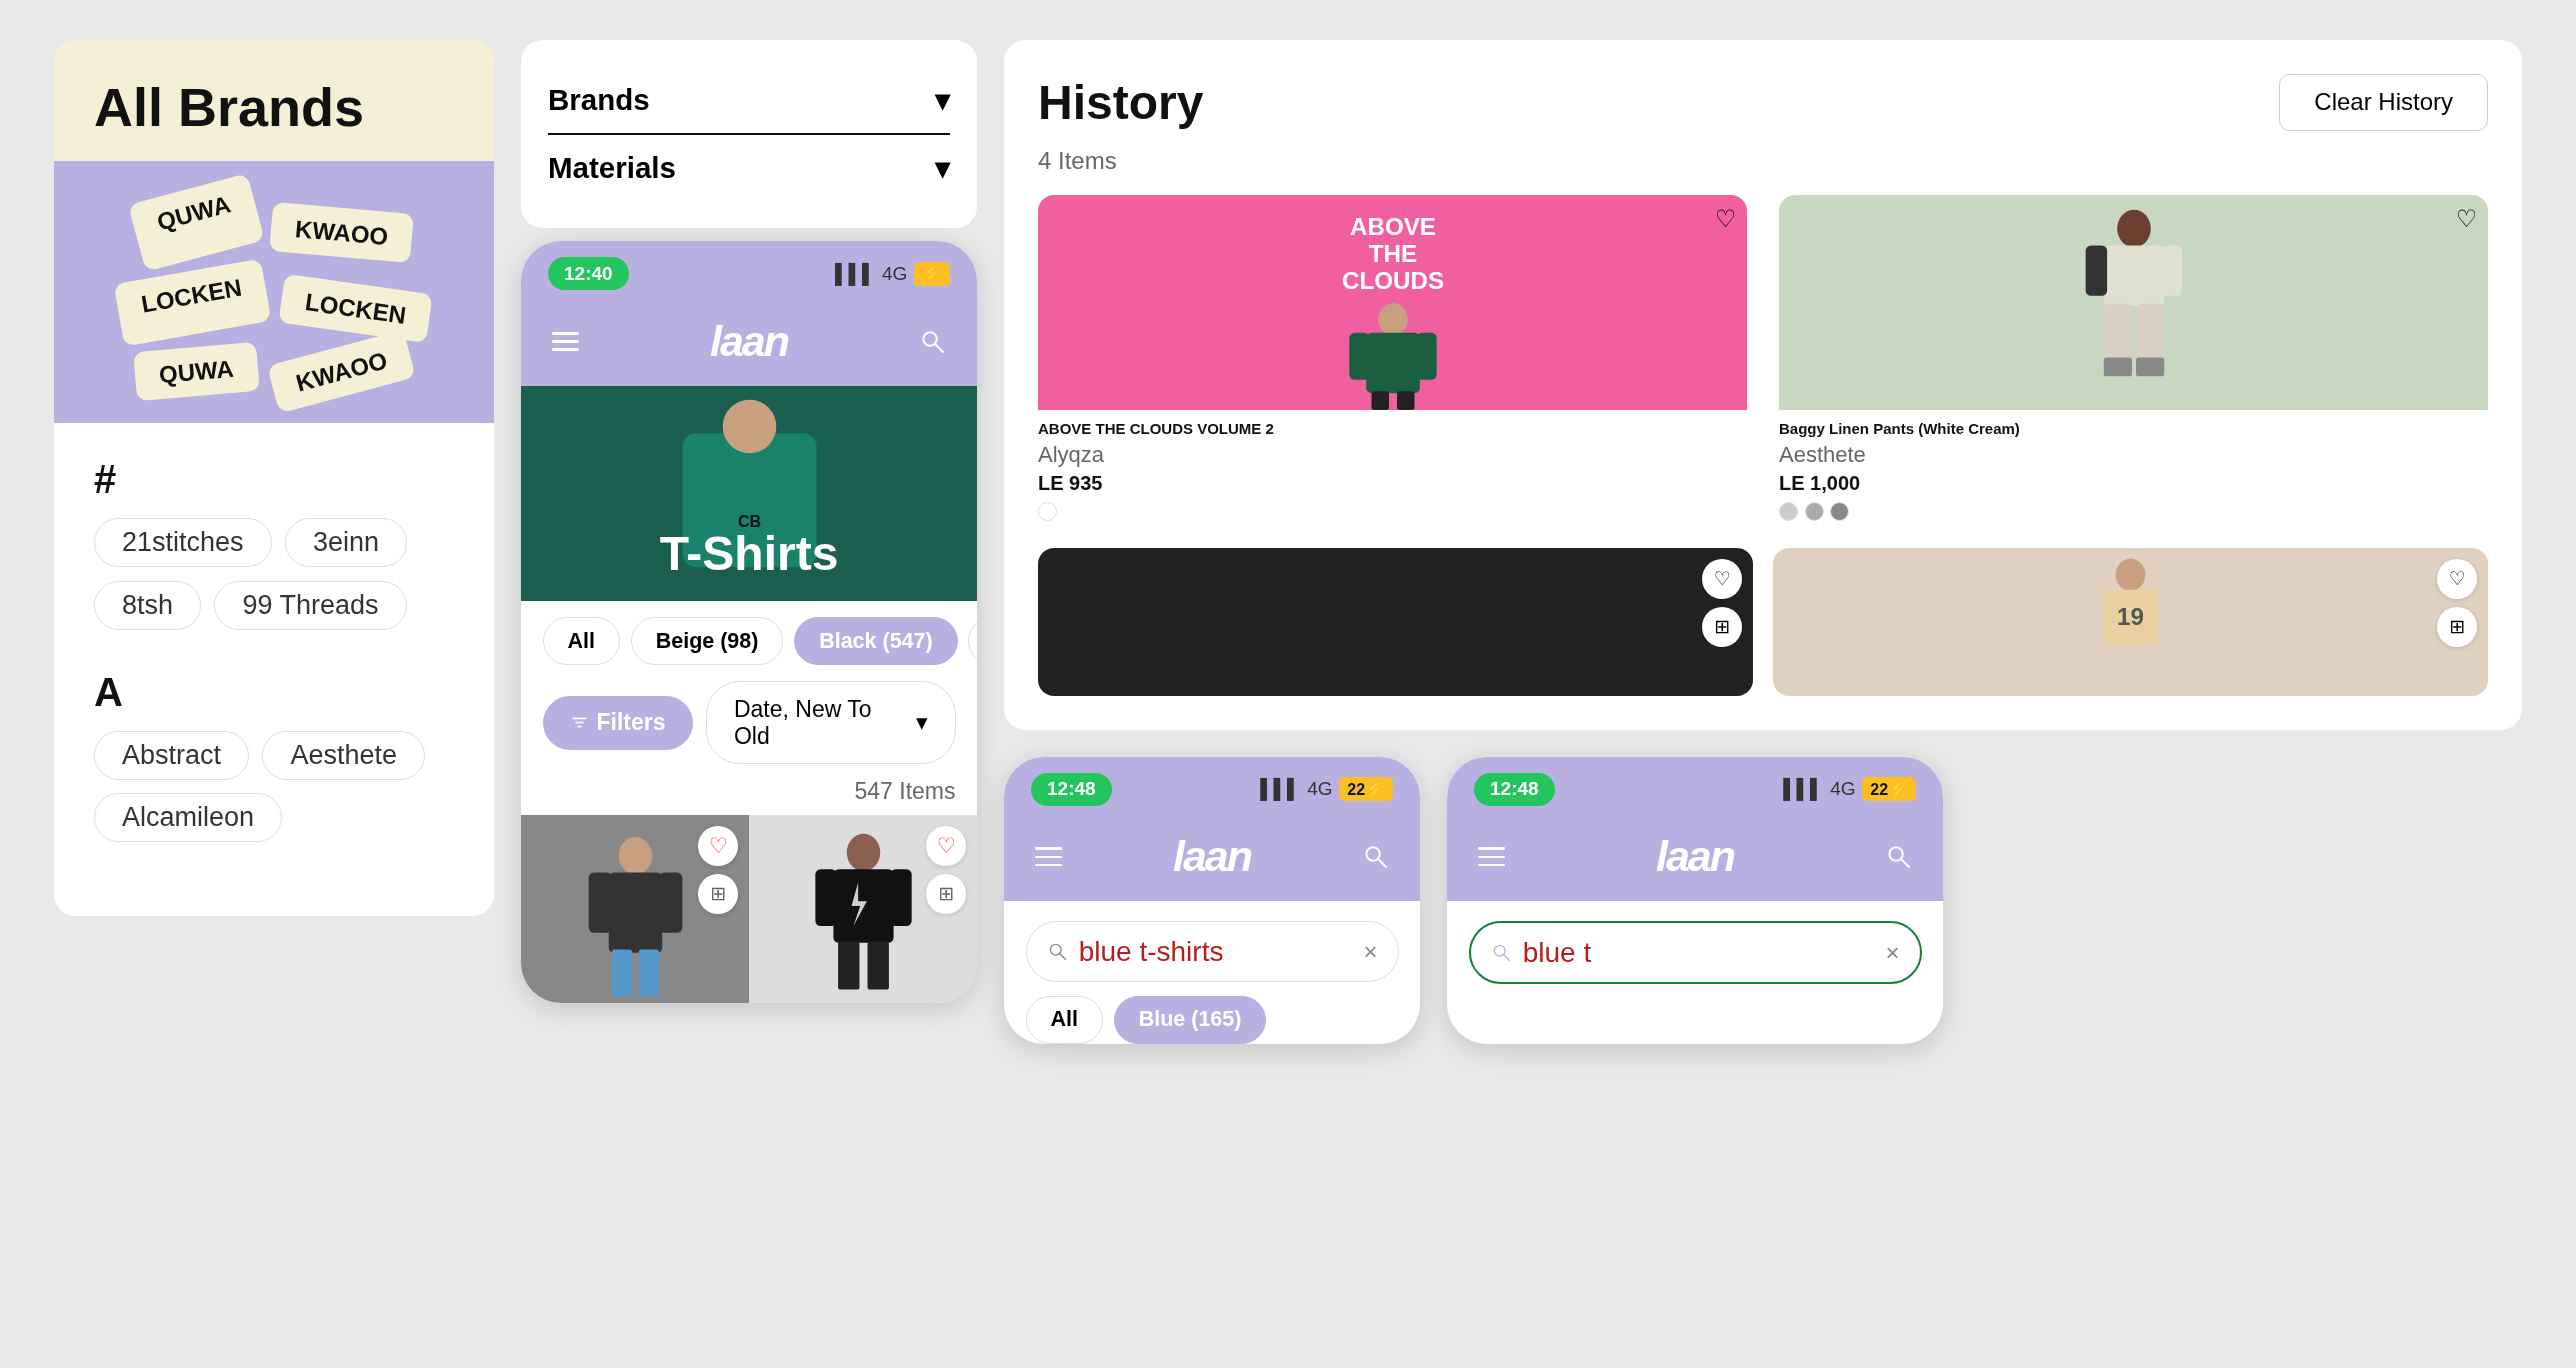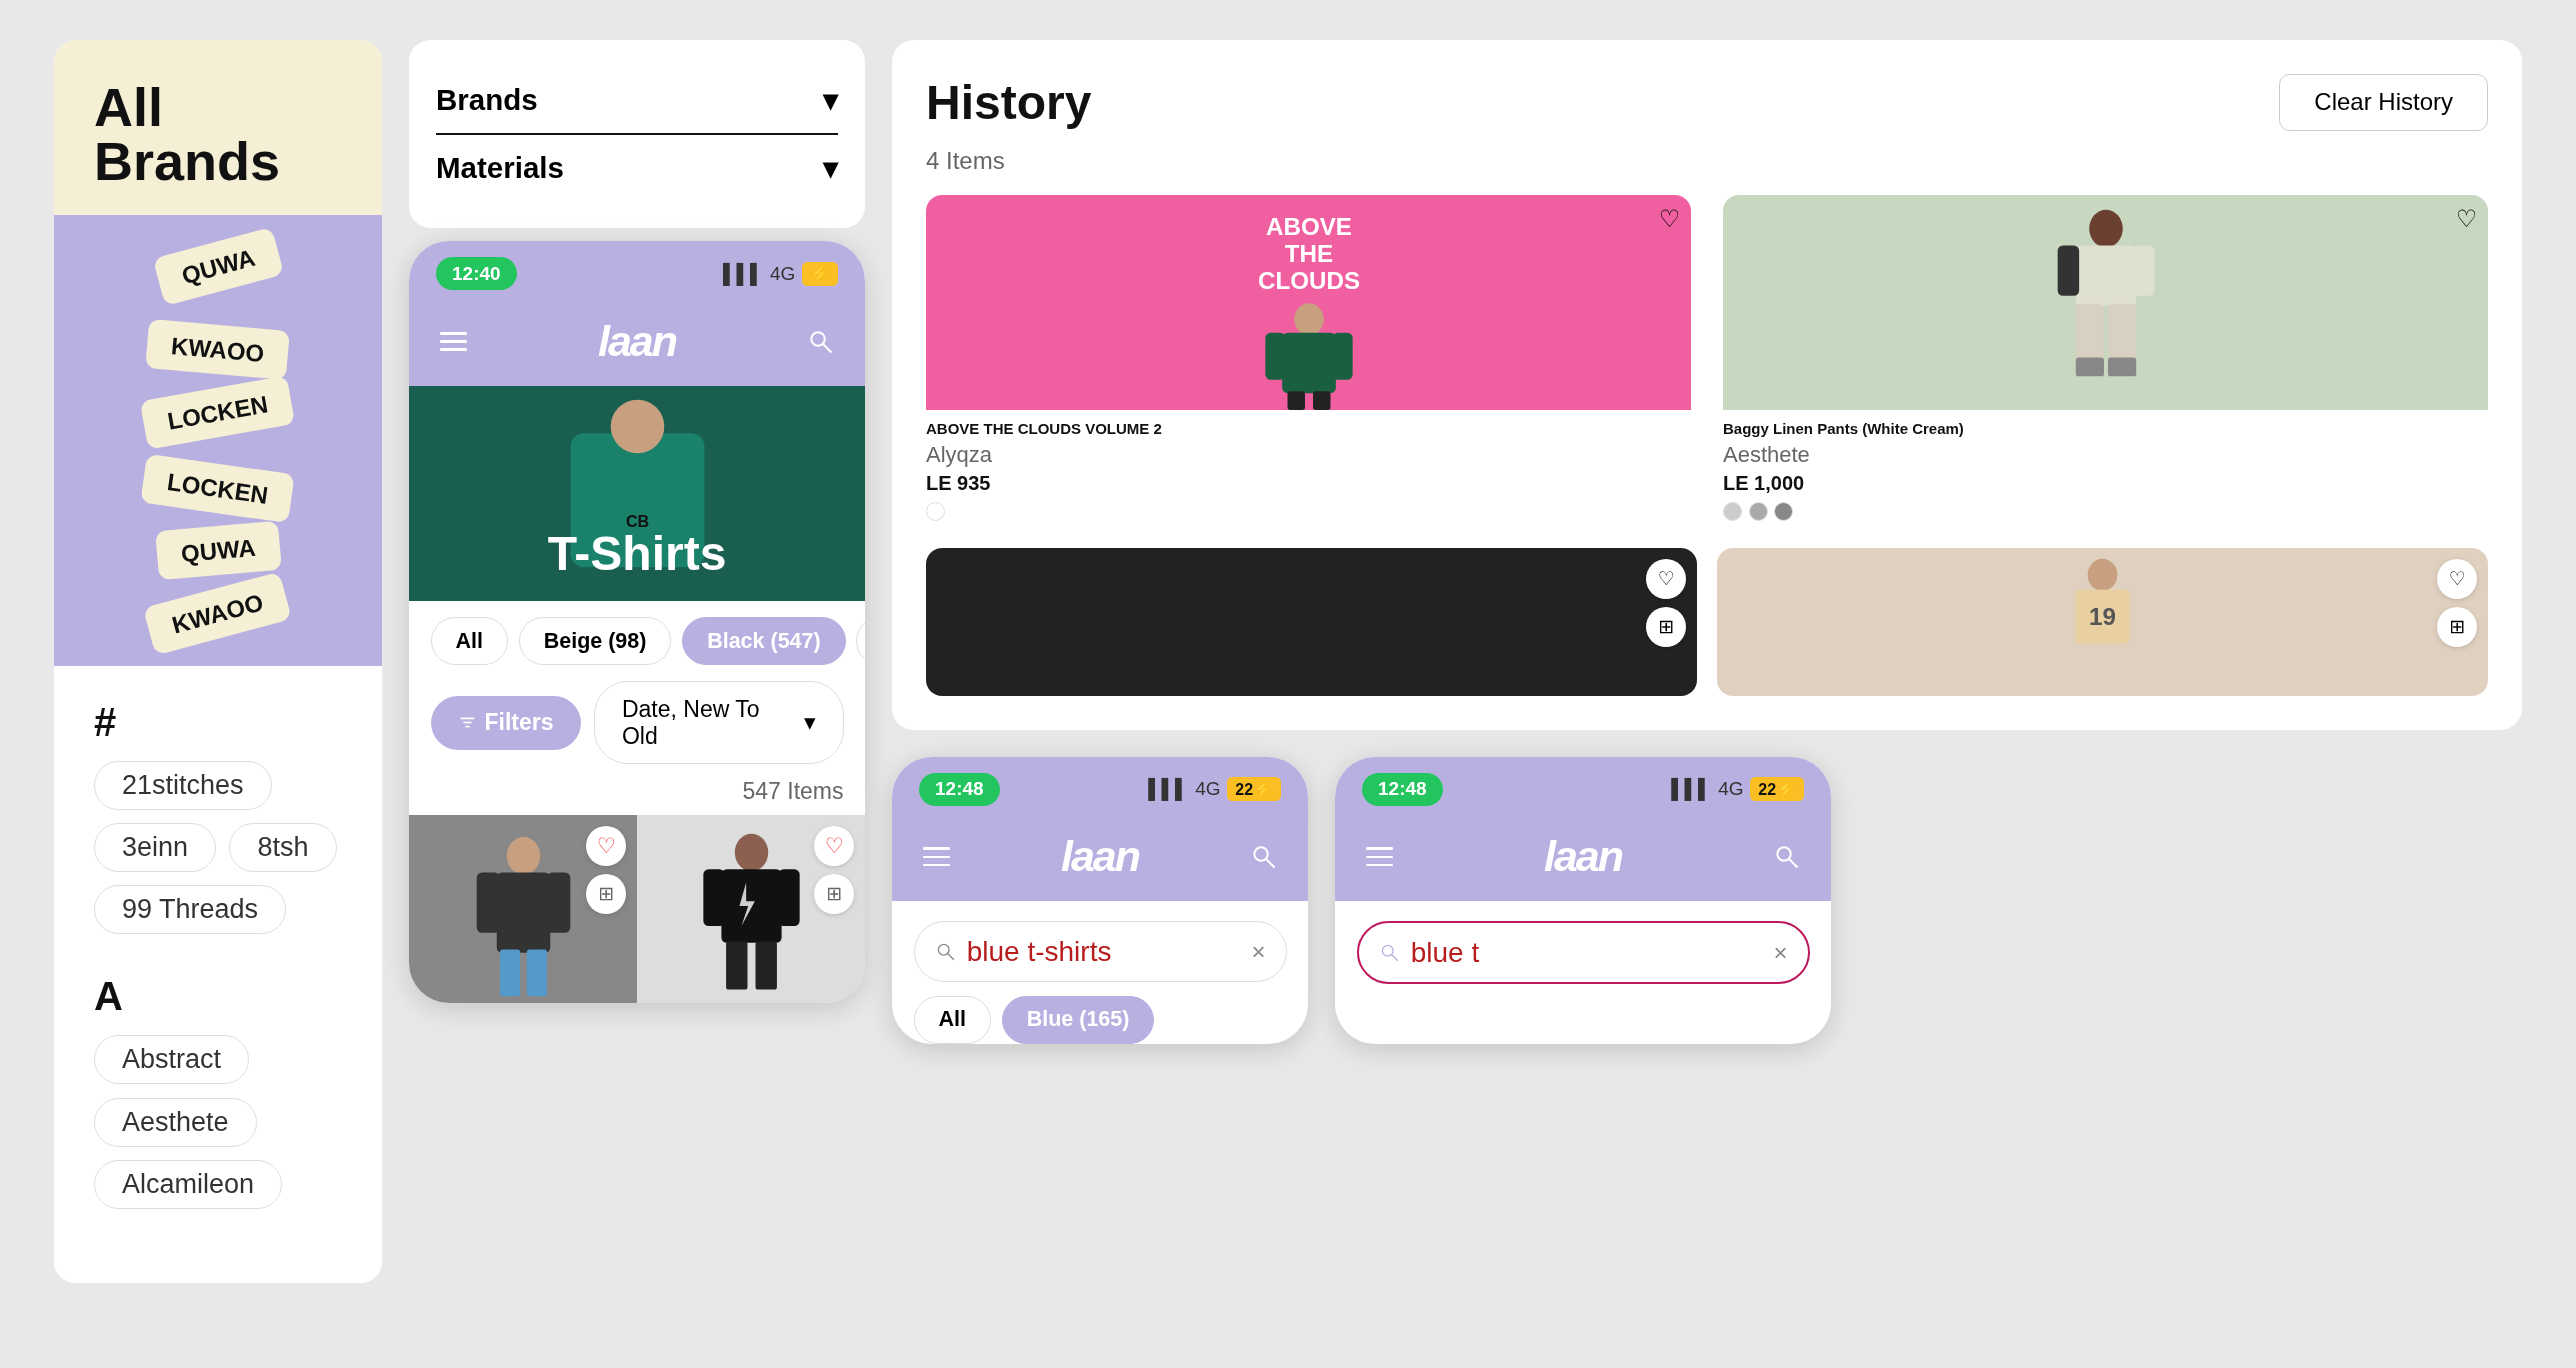--- a/index.html
+++ b/index.html
@@ -15,21 +15,21 @@
     .main-container {
       display: flex;
       gap: 27px;
       padding: 40px 54px;
       width: 100%;
       height: 100%;
     }
 
     
     .left-column {
-      width: 328px;
+      width: 440px;
       flex-shrink: 0;
     }
 
     .brands-card {
       background: white;
       border-radius: 21.5px;
       overflow: hidden;
       margin-bottom: 0;
     }
 
@@ -474,21 +474,21 @@
       background: white;
       border-radius: 40px;
       overflow: hidden;
       box-shadow: 0 5.4px 27px rgba(0,0,0,0.15);
       width: 496px;
       flex-shrink: 0;
     }
 
     .search-input-bar-active {
       margin: 20px 21.5px 13.4px;
-      border: 2px solid #be185d;
+      border: 2px solid #15803d;
       border-radius: 34px;
       display: flex;
       align-items: center;
       padding: 13.4px 20px;
       gap: 10.7px;
       background: white;
     }
 
     .heart-icon {
       color: #ff4444;

